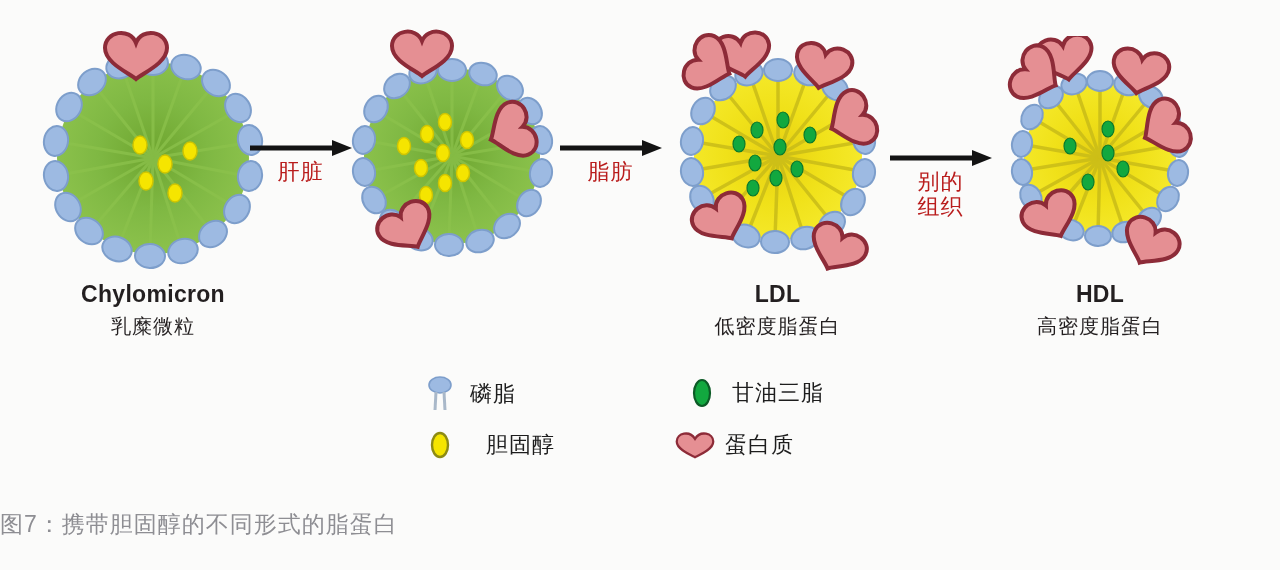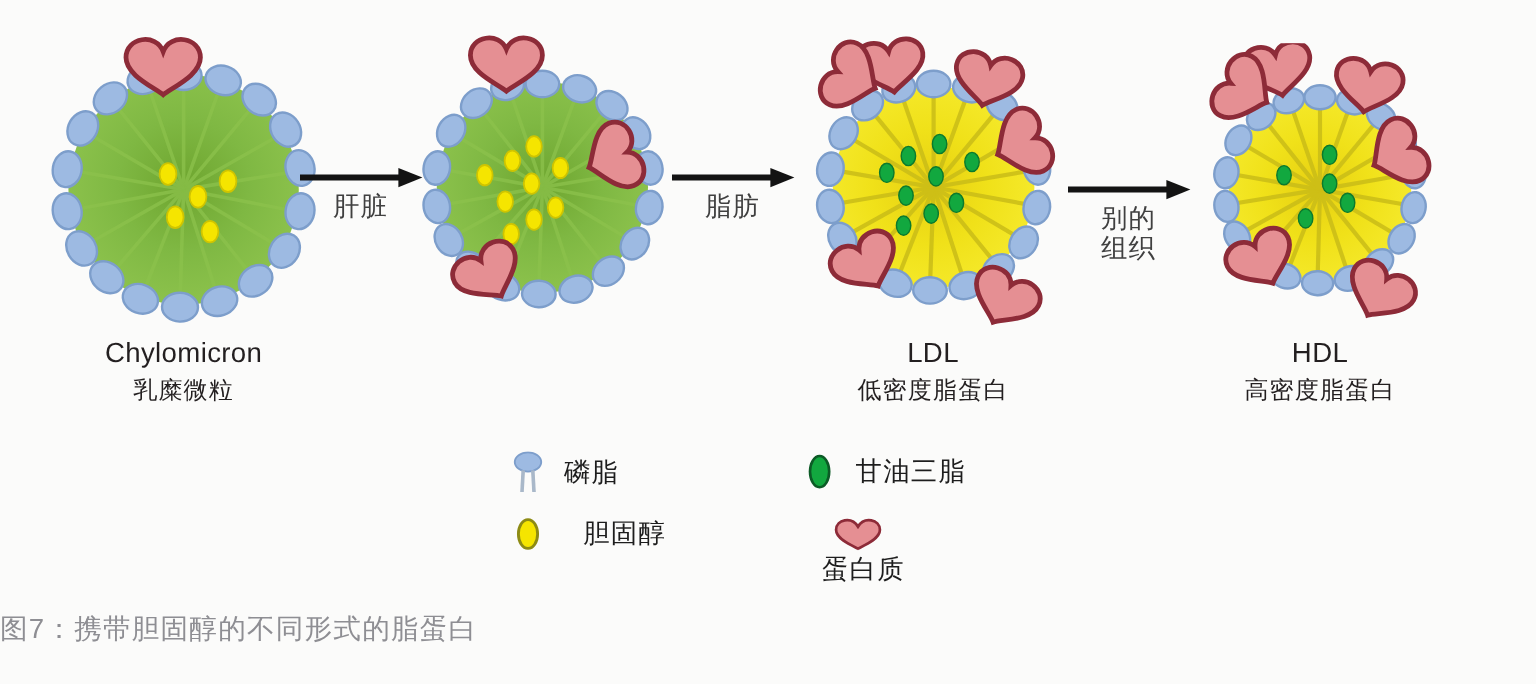--- a/index.html
+++ b/index.html
@@ -25,21 +25,21 @@
     position: relative;
     margin: 0 auto;
   }
   .particle-svg {
     display: block;
   }
 
   
   .label-en {
     font-size: 23px;
-    font-weight: normal;
+    font-weight: bold;
     color: #231f20;
     letter-spacing: 0.3px;
     line-height: 1.05;
     margin-top: 4px;
   }
   .label-zh {
     font-size: 20px;
     color: #231f20;
     line-height: 1.25;
     margin-top: 8px;
@@ -49,21 +49,21 @@
   
   .arrow-group {
     position: absolute;
     text-align: center;
   }
   .arrow-line {
     display: block;
   }
   .arrow-label {
     font-size: 22px;
-    color: #404040;
+    color: #b91c1c;
     line-height: 1.12;
     margin-top: 2px;
     letter-spacing: 1px;
     white-space: pre-line;
   }
 
   
   #legend {
     position: absolute;
     left: 420px;
@@ -440,30 +440,30 @@
 
     <div class="legend-item" style="left:0px; top:54px;gap:16px;">
       <span class="legend-icon">
         <svg width="30" height="30" viewBox="0 0 30 30">
           <ellipse cx="15" cy="15" rx="8" ry="12" fill="#f5e500" stroke="#8d8b14" stroke-width="2.4"></ellipse>
         </svg>
       </span>
       <span class="legend-text">胆固醇</span>
     </div>
 
-    <div class="legend-item" style="left:243px; top:0px;">
+    <div class="legend-item" style="left:262px; top:0px;">
       <span class="legend-icon">
         <svg width="30" height="34" viewBox="0 0 30 34">
           <ellipse cx="15" cy="17" rx="8" ry="13" fill="#12a83f" stroke="#0c5b26" stroke-width="2.2"></ellipse>
         </svg>
       </span>
       <span class="legend-text">甘油三脂</span>
     </div>
 
-    <div class="legend-item" style="left:255px; top:54px;flex-direction:column;">
+    <div class="legend-item" style="left:255px; top:54px;">
       <span class="legend-icon">
         <svg width="46" height="30" viewBox="0 0 46 30">
           <path d="M2 11 C2 1, 17 -2, 23 8 C29 -2, 44 1, 44 11 C44 20, 29 26, 23 29 C17 26, 2 20, 2 11 Z" fill="#e58f93" stroke="#8d2b38" stroke-width="2.6"></path>
         </svg>
       </span>
       <span class="legend-text">蛋白质</span>
     </div>
 
   </div>
 

